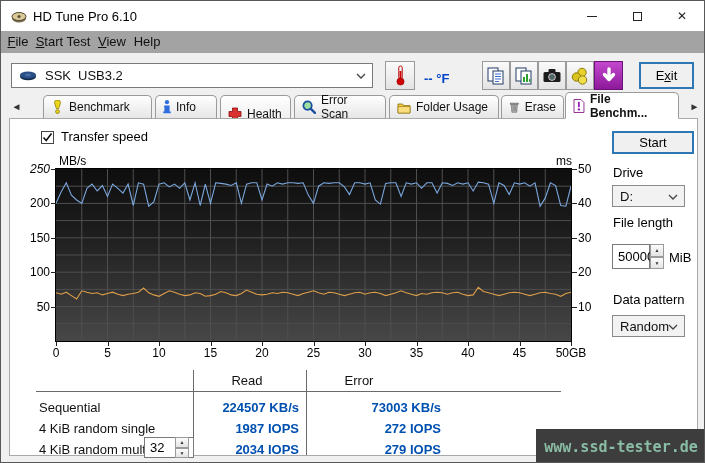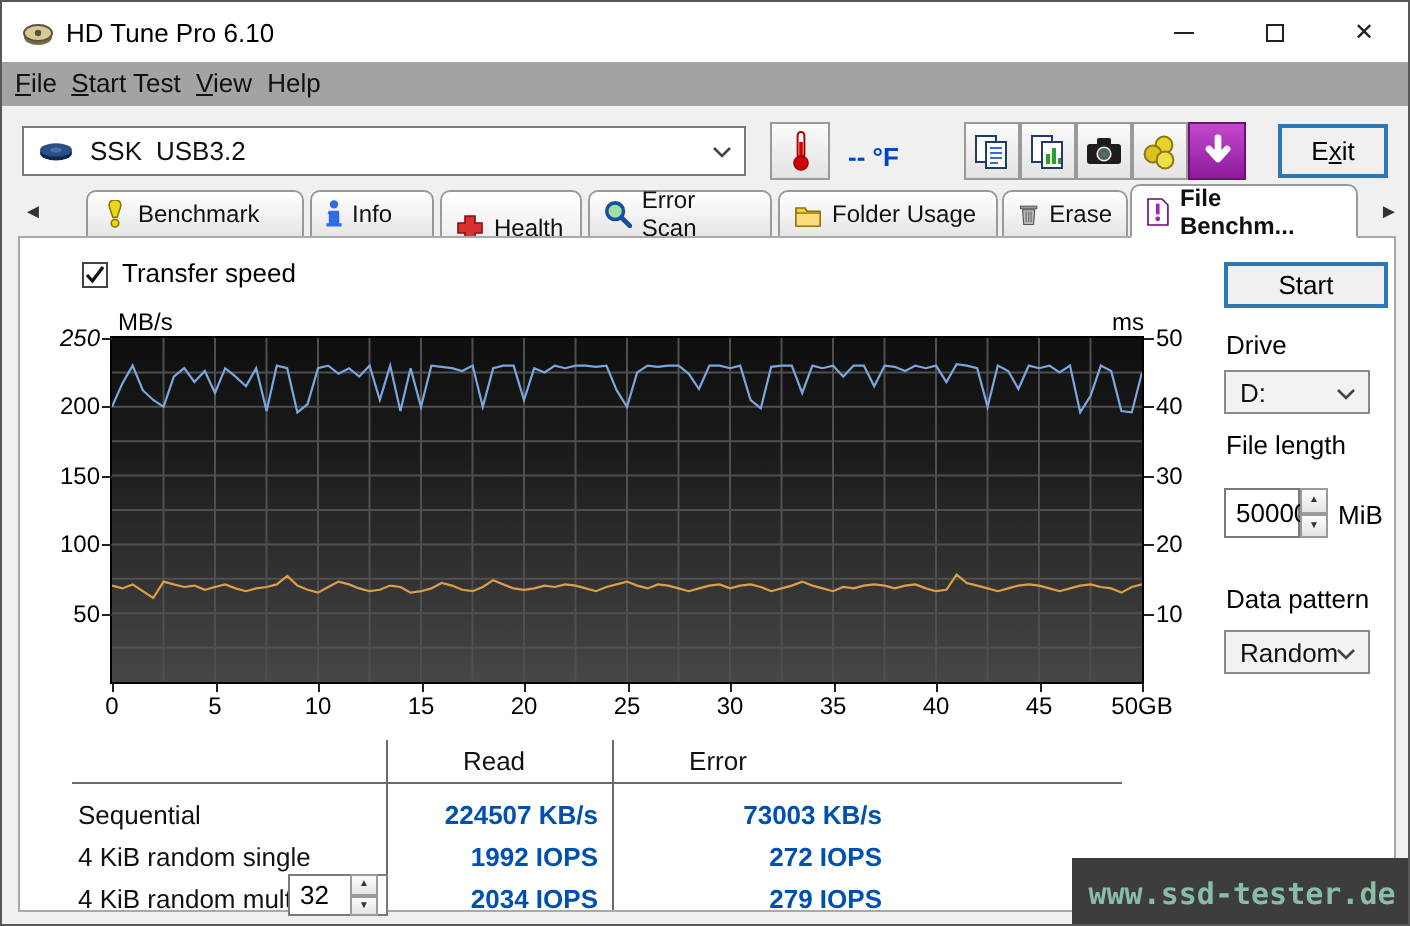--- a/index.html
+++ b/index.html
@@ -297,21 +297,21 @@
   <div class="hline" style="left:35px;top:390px;width:525px"></div>
 
   <div class="th" style="left:196px;top:372px;width:100px">Read</div>
   <div class="th" style="left:308px;top:372px;width:100px">Error</div>
 
   <div class="rowlab" style="left:38px;top:399px">Sequential</div>
   <div class="val" style="left:150px;top:399px;width:148px">224507 KB/s</div>
   <div class="val" style="left:292px;top:399px;width:148px">73003 KB/s</div>
 
   <div class="rowlab" style="left:38px;top:420px">4 KiB random single</div>
-  <div class="val" style="left:150px;top:420px;width:148px">1992 IOPS</div>
+  <div class="val" style="left:150px;top:420px;width:148px">1987 IOPS</div>
   <div class="val" style="left:292px;top:420px;width:148px">272 IOPS</div>
 
   <div class="rowlab" style="left:38px;top:441px">4 KiB random multi</div>
   <div class="spinedit" style="left:143px;top:436px;width:50px;height:21px">
     <span>32</span>
   </div>
   <div class="spinbtns" style="left:174px;top:436px;width:14px;height:21px">
     <button><span>▲</span></button>
     <button><span>▼</span></button>
   </div>

